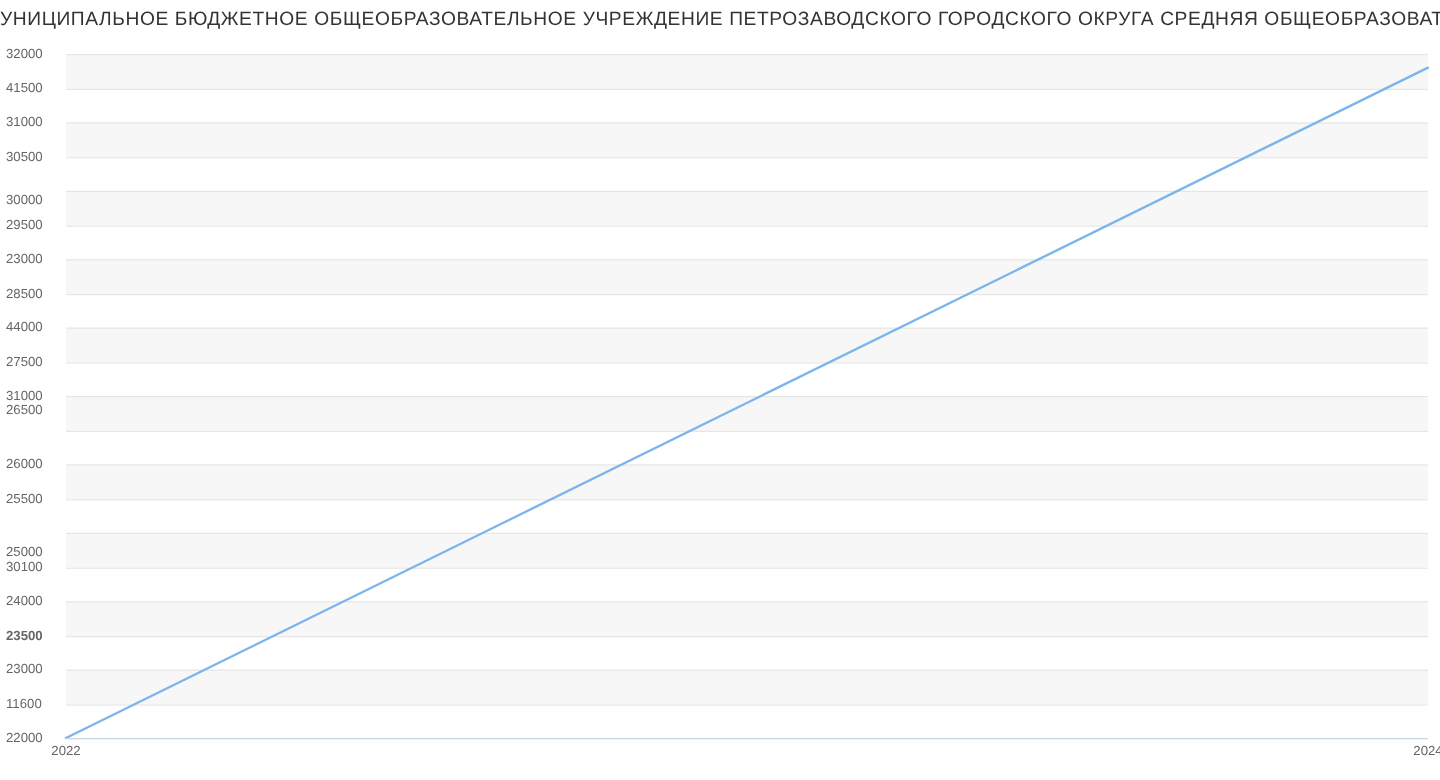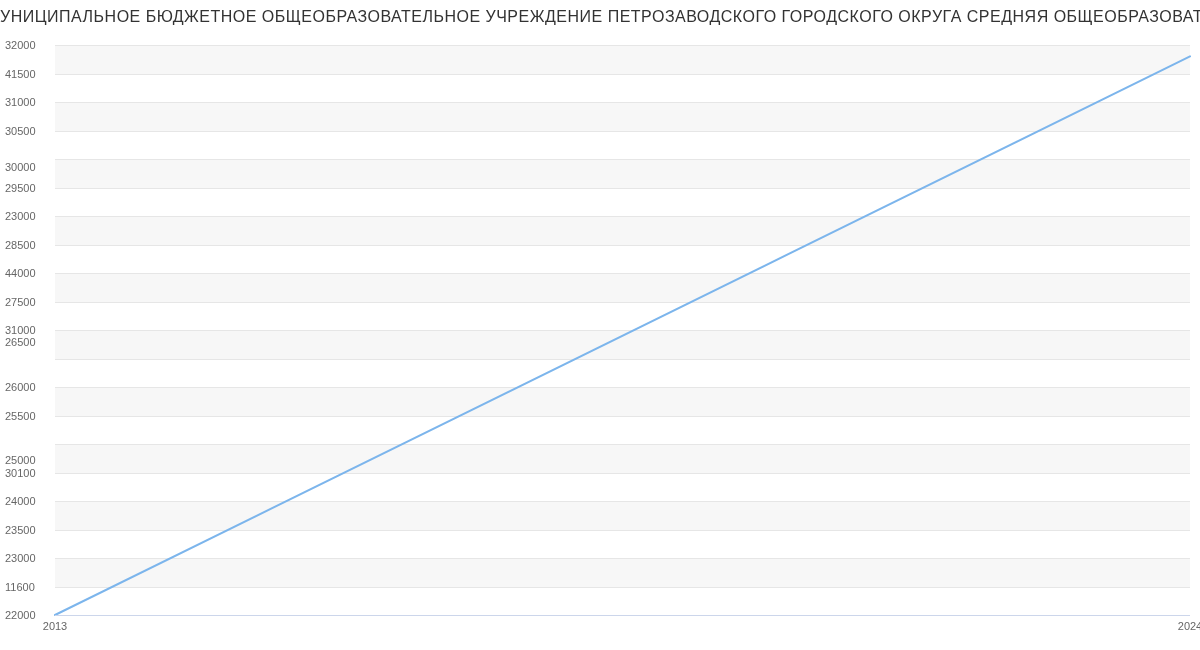--- a/index.html
+++ b/index.html
@@ -119,33 +119,33 @@
       <div class="gridline" style="top: 0px;"></div>
       <svg class="line-layer" viewBox="0 0 1135 570" preserveAspectRatio="none">
       <path id="series-path" fill="none" stroke-width="2" stroke-linejoin="round" stroke-linecap="round" d="M0 570 L1135 11.399999999999977" stroke="#7cb5ec"></path>
     </svg>
   </div>
 
   <div class="axis-line" style="left:55px; top:615px; width:1135px; height:1px;"></div>
 <div class="y-label" style="top: 615px;">22000</div>
     <div class="y-label" style="top: 586.5px;">11600</div>
     <div class="y-label" style="top: 558px;">23000</div>
-    <div class="y-label" style="top: 529.5px;">23500</div>
+    <div class="y-label" style="top: 529.5px; font-weight: bold;">23500</div>
     <div class="y-label" style="top: 501px;">24000</div>
     <div class="y-label" style="top: 472.5px;">30100</div>
     <div class="y-label" style="top: 460px;">25000</div>
     <div class="y-label" style="top: 415.5px;">25500</div>
     <div class="y-label" style="top: 387px;">26000</div>
     <div class="y-label" style="top: 342px;">26500</div>
     <div class="y-label" style="top: 330px;">31000</div>
     <div class="y-label" style="top: 301.5px;">27500</div>
     <div class="y-label" style="top: 273px;">44000</div>
     <div class="y-label" style="top: 244.5px;">28500</div>
     <div class="y-label" style="top: 216px;">23000</div>
     <div class="y-label" style="top: 187.5px;">29500</div>
     <div class="y-label" style="top: 155px; margin-top: 12px;">30000</div>
     <div class="y-label" style="top: 130.5px;">30500</div>
     <div class="y-label" style="top: 102px;">31000</div>
     <div class="y-label" style="top: 73.5px;">41500</div>
     <div class="y-label" style="top: 45px;">32000</div>
-    <div class="x-label" style="left: 55px;">2013</div>
+    <div class="x-label" style="left: 55px;">2022</div>
     <div class="x-label" style="left: 1190px;">2024</div>
   </div>
 
 </body></html>

